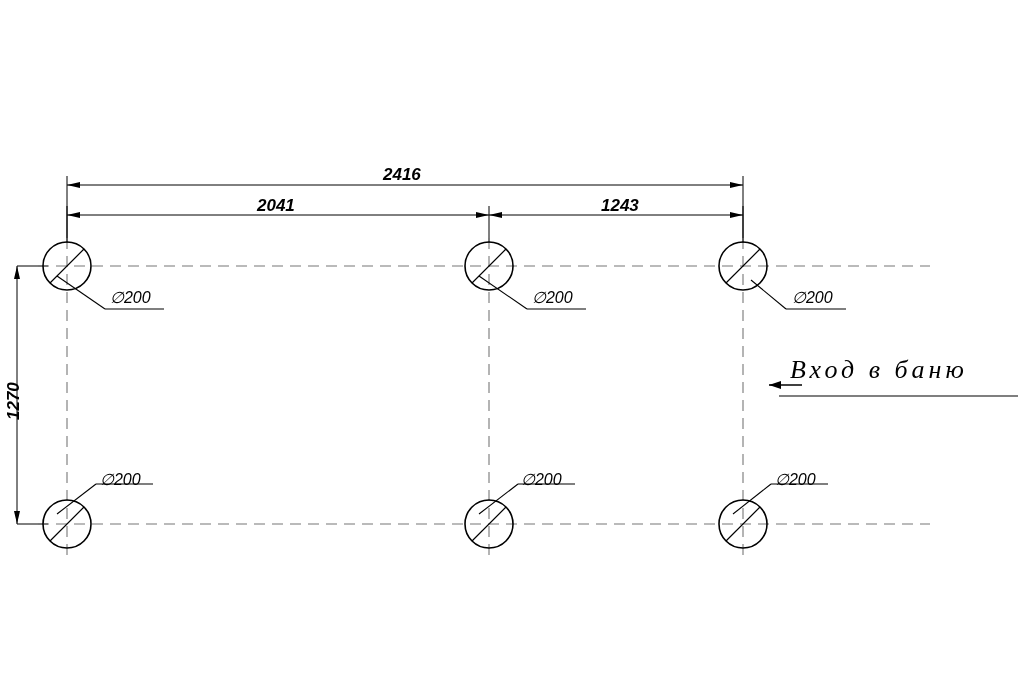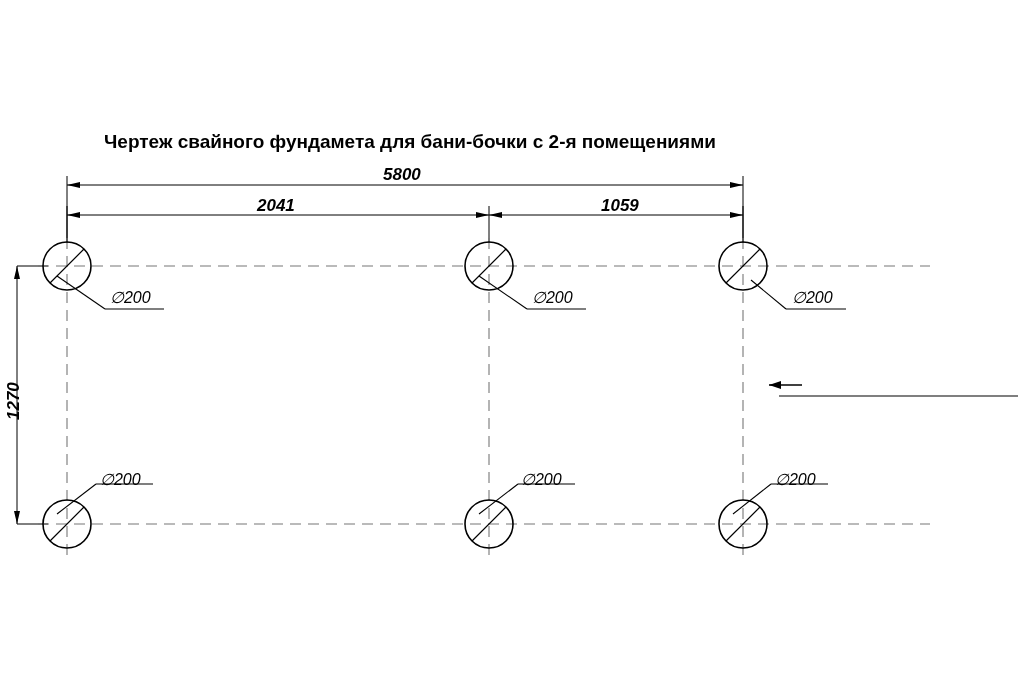--- a/index.html
+++ b/index.html
@@ -180,28 +180,28 @@
     </g>
 
     <g stroke="#000" stroke-width="1.4">
       <line x1="769" y1="385" x2="802" y2="385"></line>
       <polygon points="769,385 781,381 781,389" fill="#000" stroke="none"></polygon>
       <line x1="779" y1="396" x2="1018" y2="396" stroke-width="1.2"></line>
     </g>
 
   </svg>
 
-  <div class="title-text">Чертеж свайного фундамета для бани-бочки с 2-я помещениями</div>
-
-  <div class="dim-label" style="left:383px; top:165px;">5800</div>
+
+  <div class="dim-label" style="left:383px; top:165px;">2416</div>
   <div class="dim-label" style="left:257px; top:196px;">2041</div>
-  <div class="dim-label" style="left:601px; top:196px;">1059</div>
+  <div class="dim-label" style="left:601px; top:196px;">1243</div>
   <div class="dim-vertical" style="left:4px; top:420px;">1270</div>
 
   <div class="pile-label" style="left:110px; top:288px;">∅200</div>
   <div class="pile-label" style="left:532px; top:288px;">∅200</div>
   <div class="pile-label" style="left:792px; top:288px;">∅200</div>
   <div class="pile-label" style="left:100px; top:470px;">∅200</div>
   <div class="pile-label" style="left:521px; top:470px;">∅200</div>
   <div class="pile-label" style="left:775px; top:470px;">∅200</div>
 
+  <div class="entrance-label" style="left:790px; top:355px;">Вход в баню</div>
 
 </div>
 
 </body></html>

